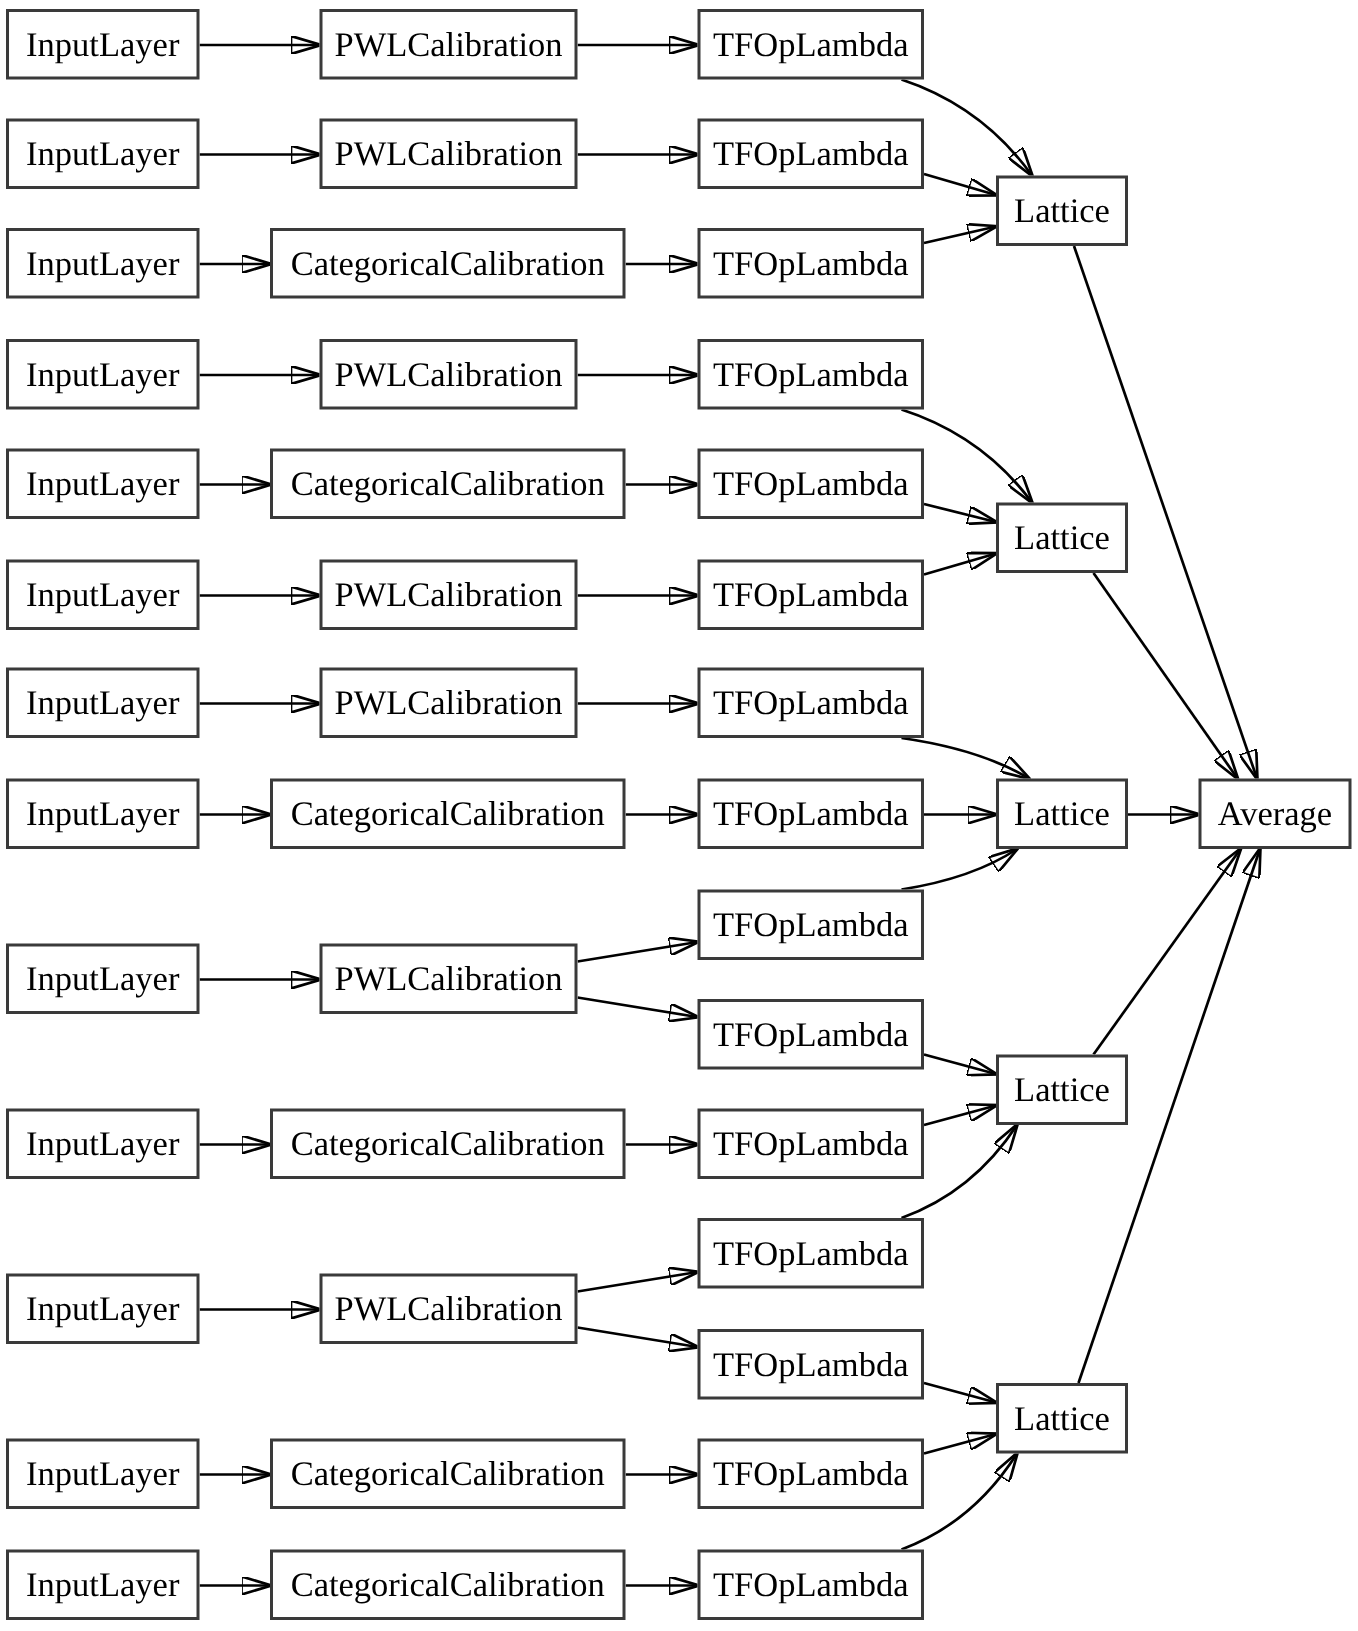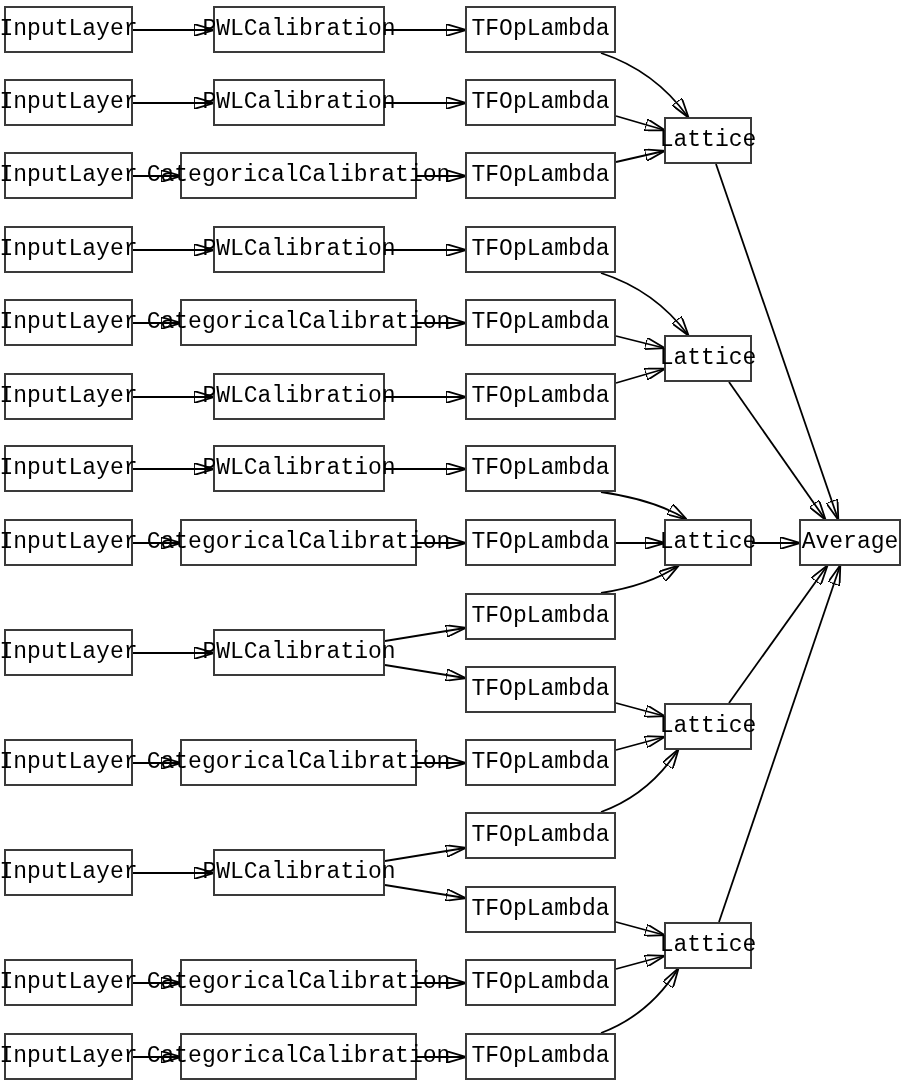--- a/index.html
+++ b/index.html
@@ -5,21 +5,21 @@
   html, body {
     margin: 0;
     padding: 0;
     background: var(--bg, #ffffff);
   }
   .canvas {
     position: relative;
     width: 905px;
     height: 1087px;
     background: var(--bg, #ffffff);
-    font-family: Liberation Mono, monospace;
+    font-family: Liberation Serif, serif;
     overflow: hidden;
   }
   #edge-layer {
     position: absolute;
     left: 0;
     top: 0;
     width: 905px;
     height: 1087px;
   }
   #edge-layer path {

